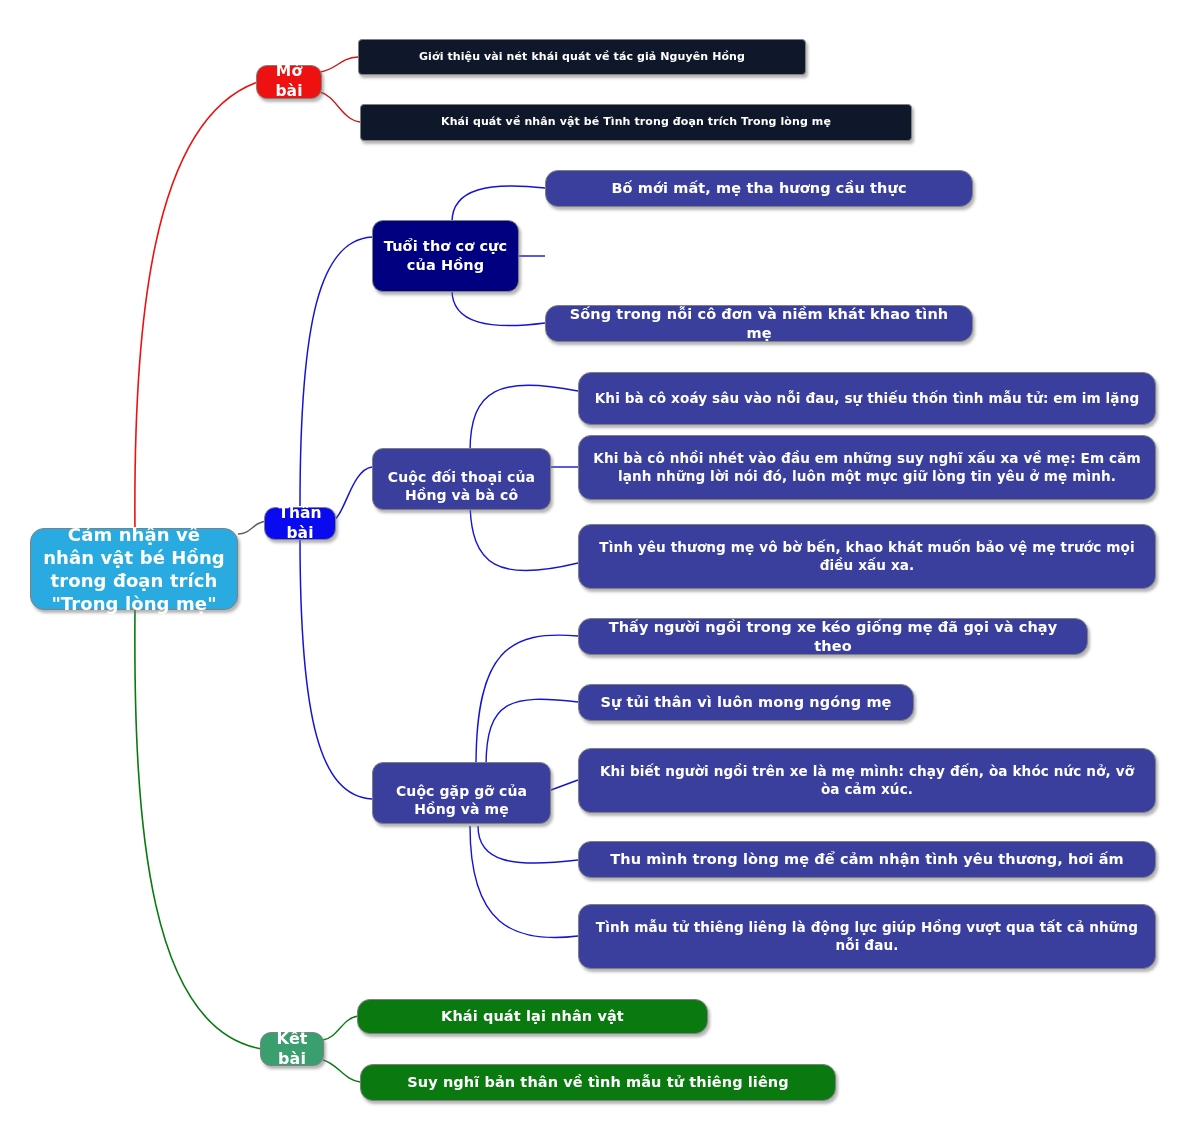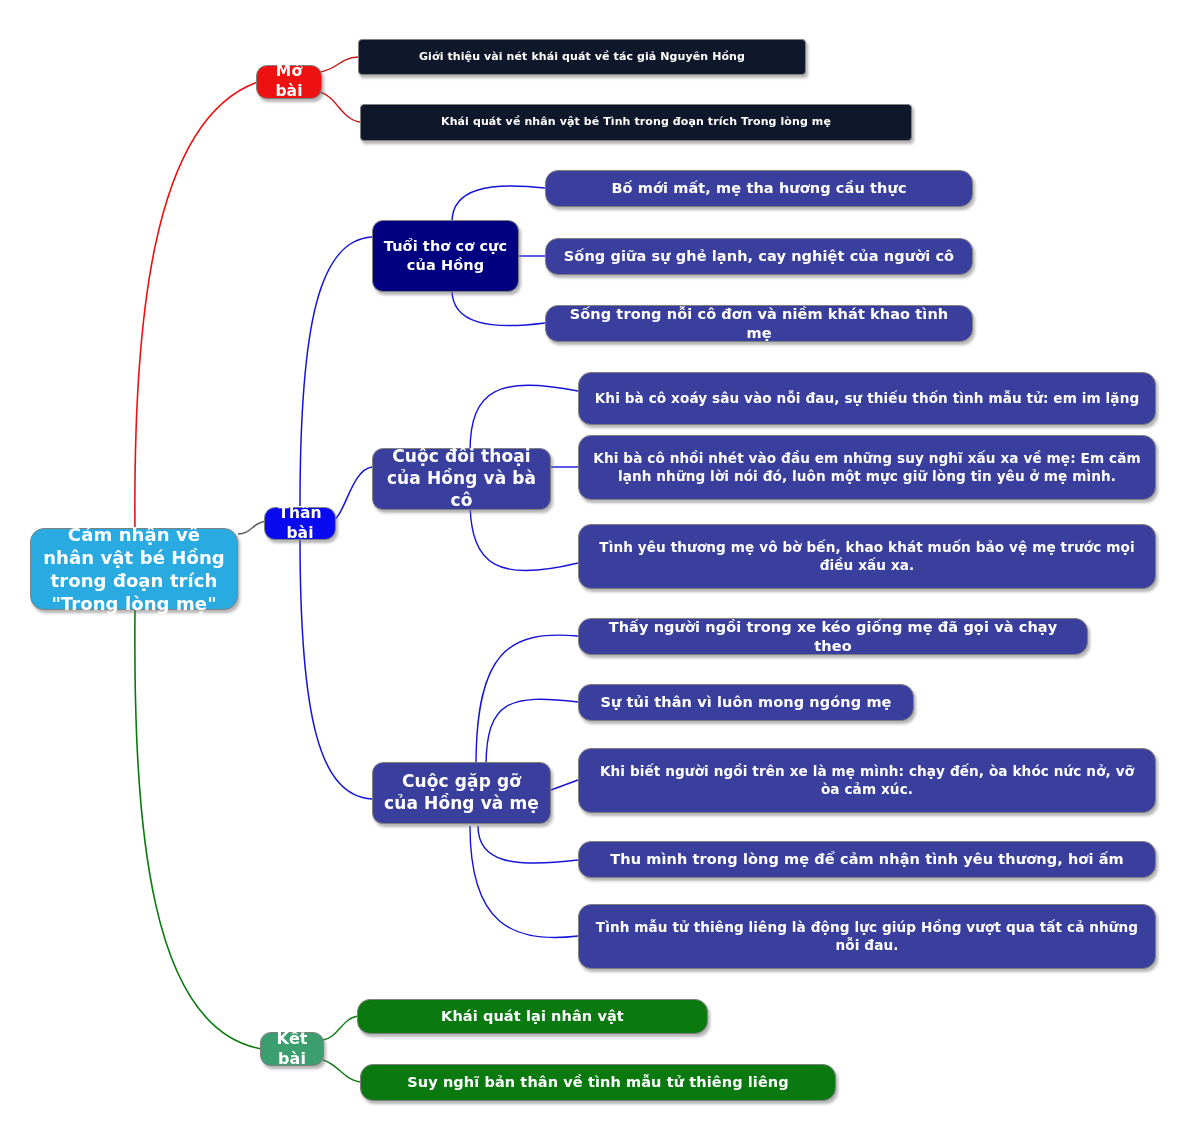--- a/index.html
+++ b/index.html
@@ -47,21 +47,21 @@
     border-radius: 14px;
     font-size: 18px;
     padding: 14px 10px;
   }
   
   .n-open   { background: #ee1111; font-size: 15.5px; border-radius: 11px; }
   .n-body   { background: #0a0af0; font-size: 15.5px; border-radius: 11px; }
   .n-close  { background: #3a9e6e; font-size: 16px; border-radius: 11px; }
   
   .n-group-navy  { background: #000080; font-size: 14.5px; border-radius: 11px; }
-  .n-group-slate { background: #3a3f9e; font-size: 17px; border-radius: 11px; }
+  .n-group-slate { background: #3a3f9e; font-size: 14px; border-radius: 11px; align-items: flex-end; }
   
   .n-leaf-darkred { background: #0f172a; font-size: 11px; border-radius: 4px; }
   .n-leaf-slate   { background: #3a3f9e; font-size: 14.5px; border-radius: 13px; }
   .n-leaf-green   { background: #0a7a10; font-size: 14.5px; border-radius: 13px; }
   .n-leaf-slate.small { font-size: 13.6px; }
 </style>
 </head>
 <body>
 
 <div id="canvas">
@@ -119,23 +119,20 @@
     <span>Thân bài</span>
   </div>
 
   <div class="node n-group-navy" style="left:372px; top:220px; width:147px; height:72px;">
     <span>Tuổi thơ cơ cực của Hồng</span>
   </div>
 
   <div class="node n-leaf-slate" style="left:545px; top:170px; width:428px; height:37px;">
     <span>Bố mới mất, mẹ tha hương cầu thực</span>
   </div>
-  <div class="node n-leaf-slate" style="left:545px; top:238px; width:428px; height:37px;">
-    <span>Sống giữa sự ghẻ lạnh, cay nghiệt của người cô</span>
-  </div>
   <div class="node n-leaf-slate" style="left:545px; top:305px; width:428px; height:37px;">
     <span>Sống trong nỗi cô đơn và niềm khát khao tình mẹ</span>
   </div>
 
   <div class="node n-group-slate" style="left:372px; top:448px; width:179px; height:62px;">
     <span>Cuộc đối thoại của Hồng và bà cô</span>
   </div>
 
   <div class="node n-leaf-slate small" style="left:578px; top:372px; width:578px; height:53px;">
     <span>Khi bà cô xoáy sâu vào nỗi đau, sự thiếu thốn tình mẫu tử: em im lặng</span>

